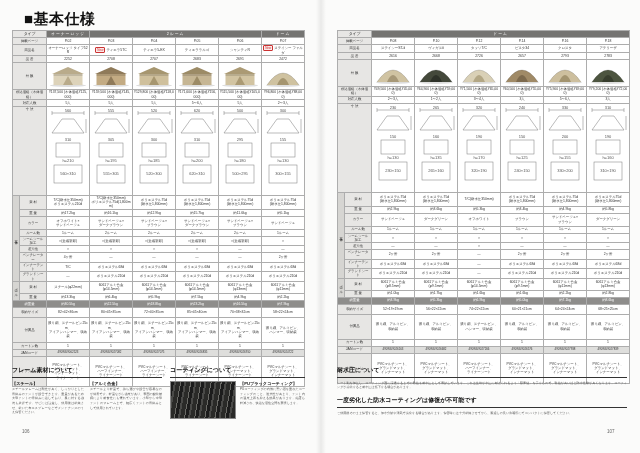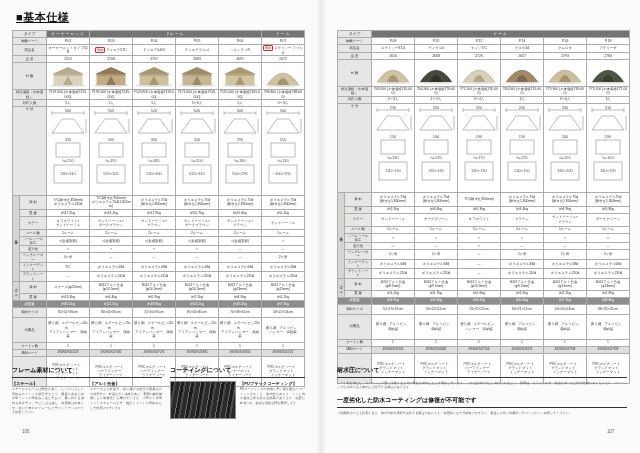--- a/index.html
+++ b/index.html
@@ -3,21 +3,21 @@
 <meta charset="utf-8">
 <style>
   html,body{margin:0;padding:0;}
   body{
     width:640px;height:453px;position:relative;background:#fbfbfa;
     font-family:"Liberation Sans","DejaVu Sans",sans-serif;color:#222;
     overflow:hidden;
   }
   .gutter{position:absolute;left:316px;top:0;width:10px;height:453px;
     background:linear-gradient(90deg,rgba(0,0,0,0) 0%,rgba(0,0,0,.07) 50%,rgba(0,0,0,0) 100%);}
-  .page-title{position:absolute;left:16px;top:10px;font-size:11px;font-weight:bold;color:#111;letter-spacing:.5px;text-decoration:underline;}
+  .page-title{position:absolute;left:24px;top:10px;font-size:15px;font-weight:bold;color:#111;letter-spacing:.5px;}
   .tablewrap{position:absolute;top:30px;}
   .tw-left{left:12px;}
   .tw-right{left:337px;}
   table.spec{border-collapse:collapse;table-layout:fixed;width:293px;background:#fff;}
   table.spec td{border:.5px solid #adadad;padding:0 1px;text-align:center;vertical-align:middle;
     font-size:3.4px;line-height:1.25;overflow:hidden;white-space:pre-line;word-break:break-all;color:#333;}
   col.cg{width:7px;} col.cl{width:27px;} col.cd{width:43px;}
   td.lab{background:#e7e6e4;font-size:3.5px;color:#222;}
   td.grp{background:#d6d5d2;padding:0;}
   .vtxt{writing-mode:vertical-rl;font-size:3.4px;letter-spacing:1px;color:#333;display:inline-block;}

